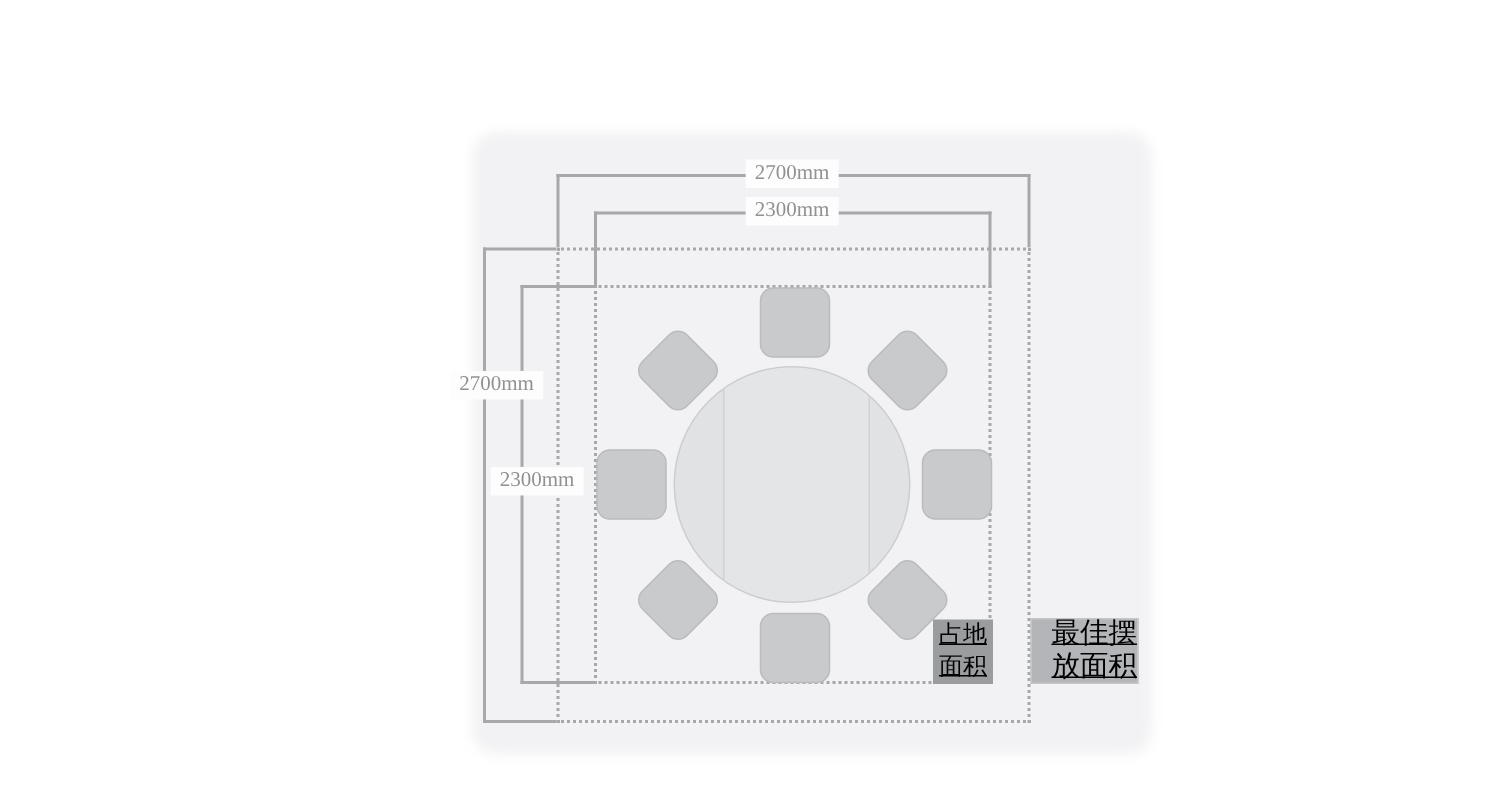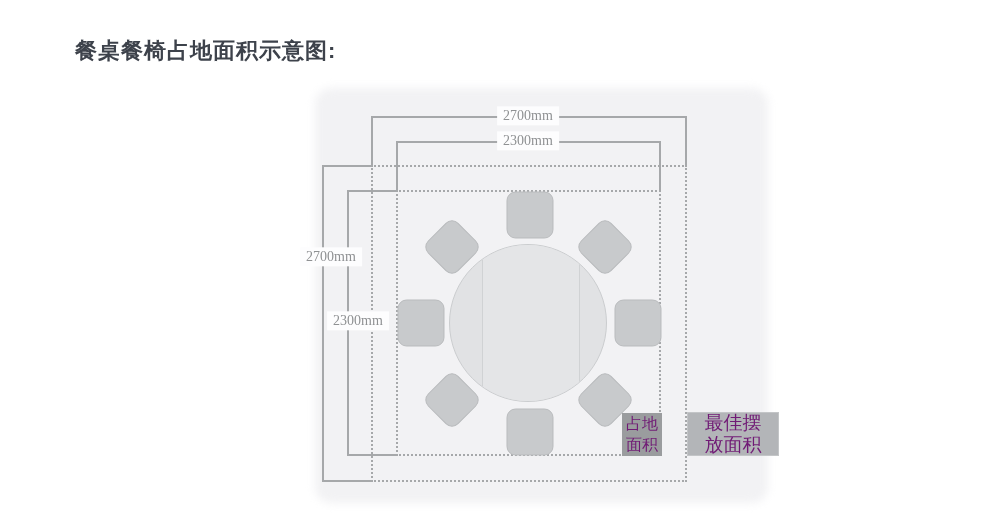--- a/index.html
+++ b/index.html
@@ -72,41 +72,41 @@
   .table-round{
     position:absolute;left:449px;top:244px;width:158px;height:158px;
     background:var(--table-fill);border:1px solid var(--table-border);
     border-radius:50%;box-sizing:border-box;overflow:hidden;
   }
   .table-mid{position:absolute;left:32px;top:0;width:97px;height:100%;background:#e4e5e7;}
   .table-chord{position:absolute;top:0;width:1px;height:100%;background:var(--table-line);}
   .chord-l{left:32px;} .chord-r{left:129px;}
 
   .area-box{
-    position:absolute;color:#701a75;text-align:center;
+    position:absolute;color:#000000;text-align:center;
     display:flex;flex-direction:column;justify-content:center;
     box-sizing:border-box;
+    text-decoration:underline;
   }
   .box-footprint{
     left:622px;top:413px;width:40px;height:43px;
     background:var(--footprint-box-bg);font-size:16px;line-height:1.28;
   }
   .box-best{
-    left:687px;top:412px;width:92px;height:44px;
+    left:687px;top:412px;width:72px;height:44px;
     background:var(--best-box-bg);border:1px solid #c3c5c7;
-    font-size:19px;line-height:1.15;
+    font-size:19px;line-height:1.15;text-align:right;
   }
   .area-box span{display:block;white-space:nowrap;}
 </style>
 </head>
 <body>
 
 <div class="stage">
 
-  <div class="page-title">餐桌餐椅占地面积示意图:</div>
 
   <div class="panel"></div>
 
   <div class="dashed-rect rect-best"></div>
   <div class="dashed-rect rect-footprint"></div>
 
   <div class="dim dim-top dim-top-outer"></div>
   <div class="dim dim-top dim-top-inner"></div>
   <div class="dim dim-left dim-left-outer"></div>
   <div class="dim dim-left dim-left-inner"></div>

